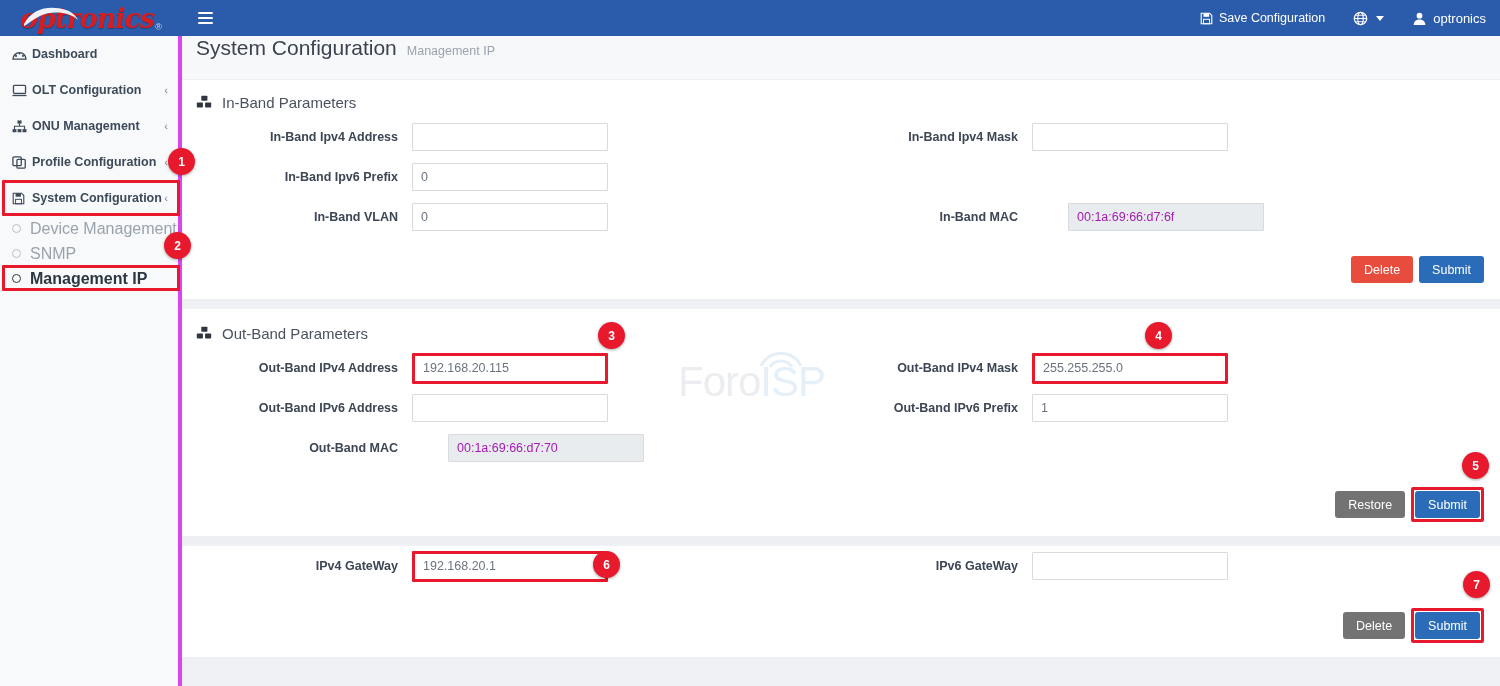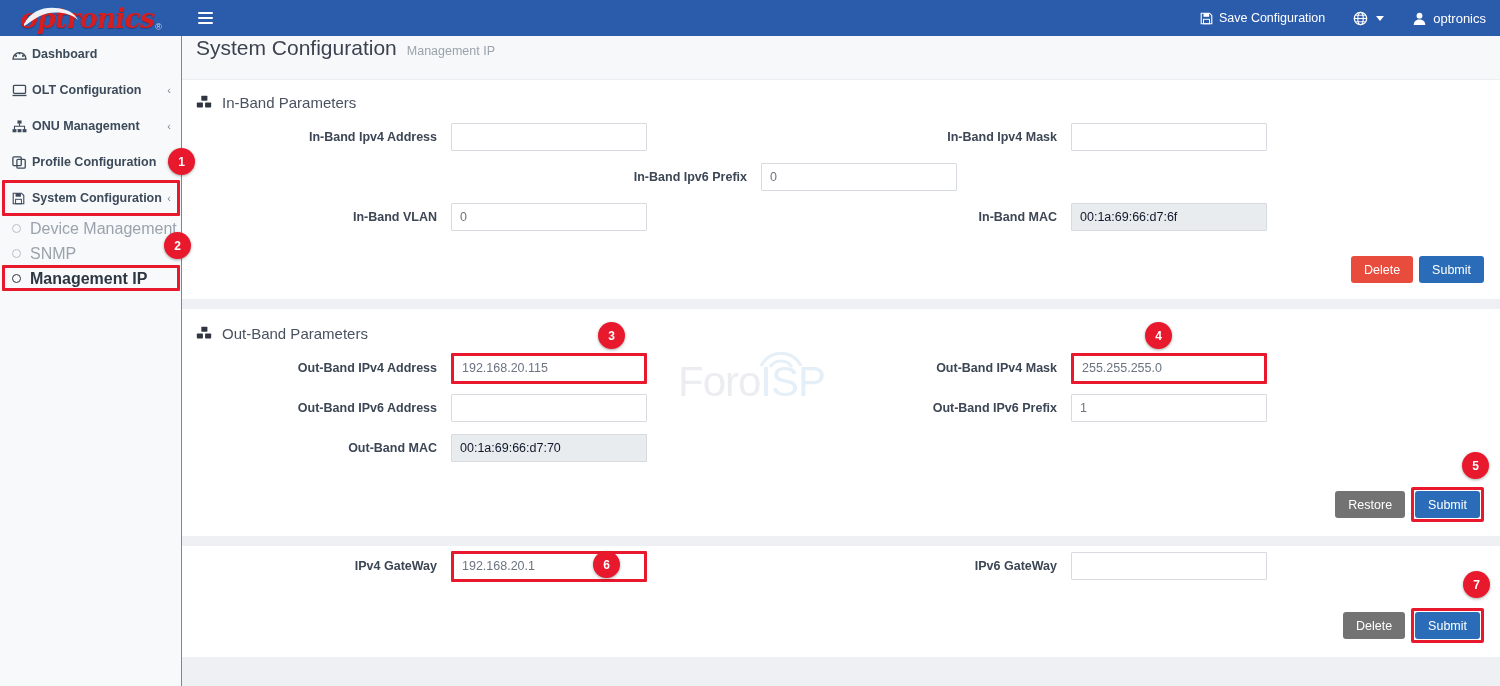--- a/index.html
+++ b/index.html
@@ -57,21 +57,21 @@
   .nav-item .caret {
     width: 0; height: 0; border-left: 4px solid transparent;
     border-right: 4px solid transparent; border-top: 5px solid #fff;
     margin-left: 2px;
   }
   .nav-username { font-size: 13px; }
 
   
   .sidebar {
     position: absolute; top: 36px; left: 0; width: 182px; height: 650px;
-    background: #f8f9fa; border-right: 1px solid #d946ef;
+    background: #f8f9fa; border-right: 4px solid #d946ef;
     z-index: 30;
   }
   .side-item {
     display: flex; align-items: center; height: 36px;
     padding: 0 10px 0 12px; font-size: 12.5px; font-weight: bold;
     color: #3c4a5a; cursor: pointer; position: relative;
   }
   .side-icon {
     width: 20px; min-width: 20px; display: flex; align-items: center;
     justify-content: flex-start; color: #3c4a5a;
@@ -105,36 +105,36 @@
 
   .card {
     background: #fff; margin: 0; position: relative;
     border-bottom: 1px solid #edeff2;
   }
   .card + .card { margin-top: 9px; }
   .card-title {
     display: flex; align-items: center; gap: 9px;
     font-size: 15px; color: #4a5260; padding: 14px 0 6px 14px;
   }
-  .row { display: flex; align-items: center; height: 40px; justify-content: center; }
+  .row { display: flex; align-items: center; height: 40px; }
   .fgroup { display: flex; align-items: center; }
   .fgroup.left { width: 620px; }
   .fgroup.right { width: 620px; }
   .flabel {
     width: 230px; text-align: right; padding-right: 14px;
     font-size: 12.5px; font-weight: bold; color: #3c4654;
   }
   .finput {
     width: 196px; height: 28px; border: 1px solid #d7dbe0;
     background: #fff; font-size: 12.5px; color: #6b7480;
     padding: 0 8px; font-family: "Liberation Sans", sans-serif;
     border-radius: 1px; outline: none;
   }
   .finput::placeholder { color: #9aa3ad; }
-  .finput.disabled { background: #e9ecef; color: #0f172a; }
+  .finput.disabled { background: #e9ecef; color: #a21caf; margin-left: 36px; }
   .finput.hl { border: 3px solid #e8192c; height: 31px; }
   .btnbar {
     display: flex; justify-content: flex-end; align-items: center;
     gap: 6px; padding: 0 16px 14px 0;
   }
   .btn {
     height: 27px; min-width: 58px; padding: 0 13px;
     font-size: 12.5px; color: #fff; border: none; border-radius: 3px;
     cursor: pointer; font-family: "Liberation Sans", sans-serif;
     display: inline-flex; align-items: center; justify-content: center;

